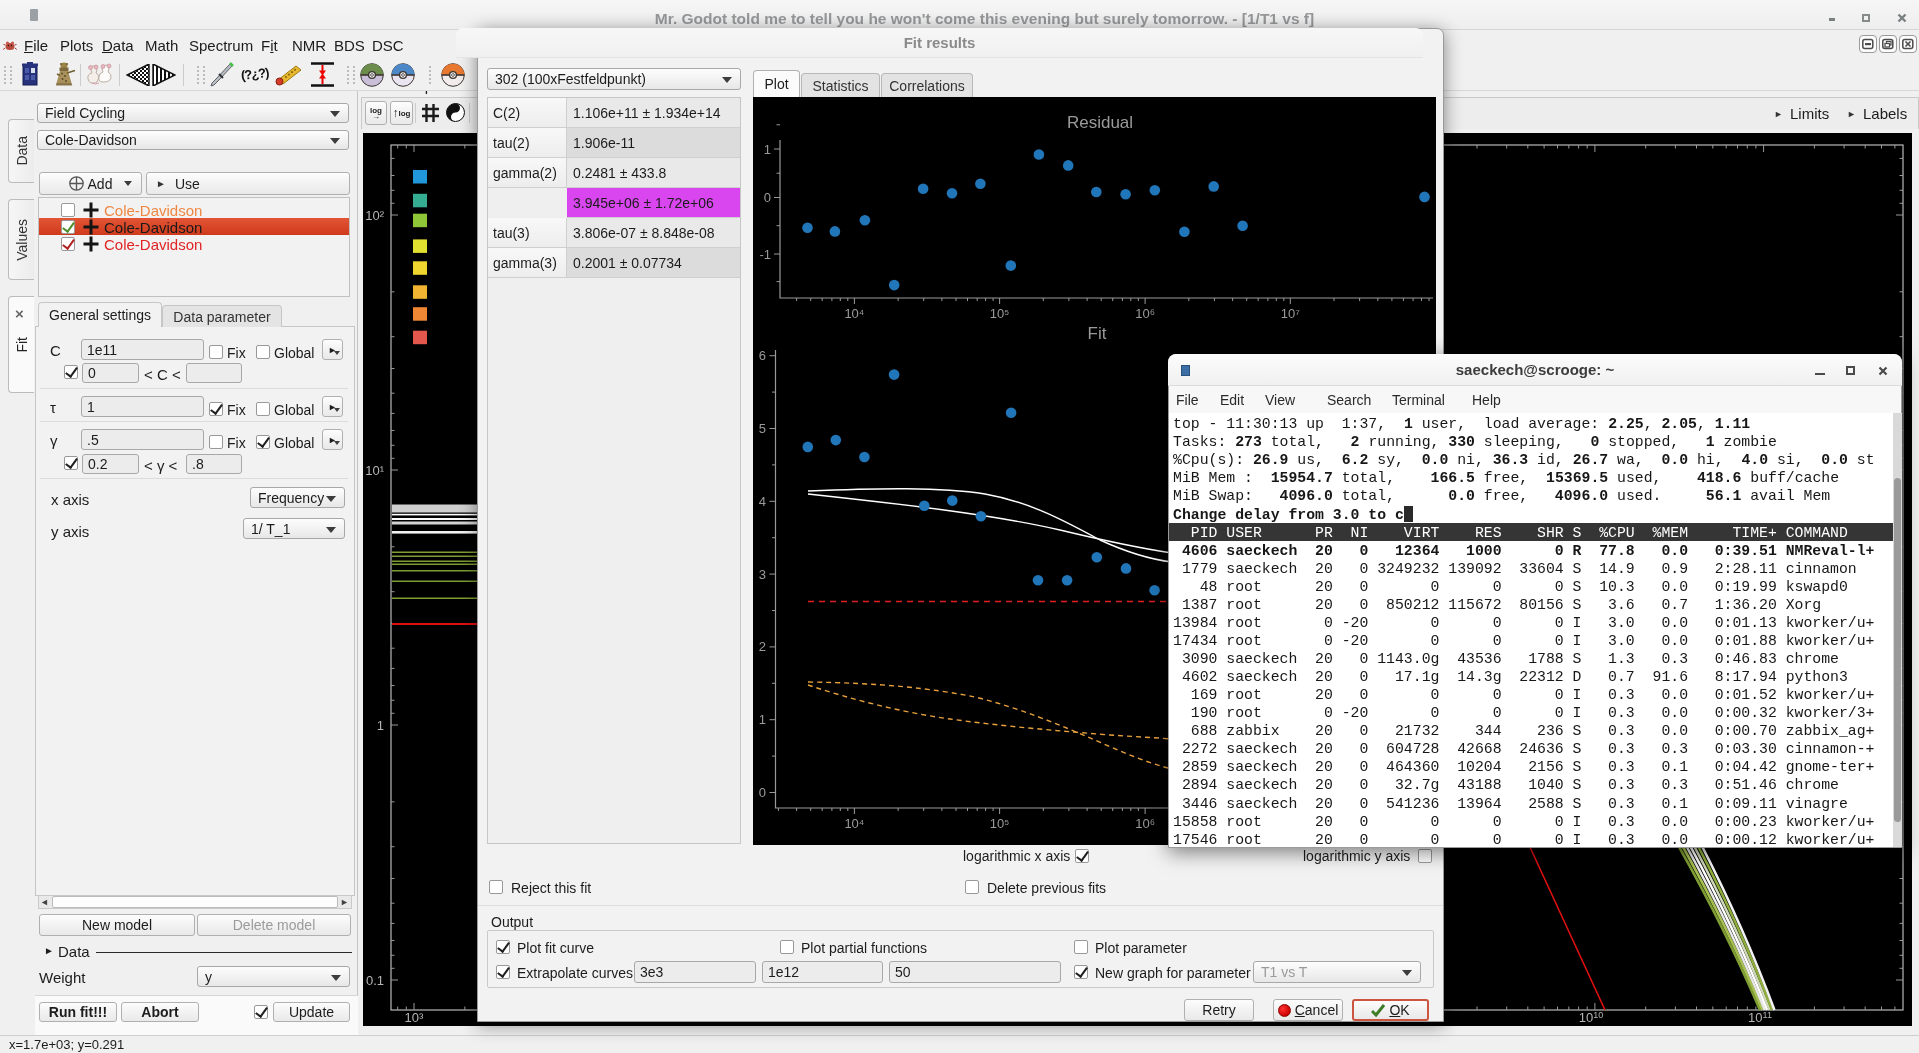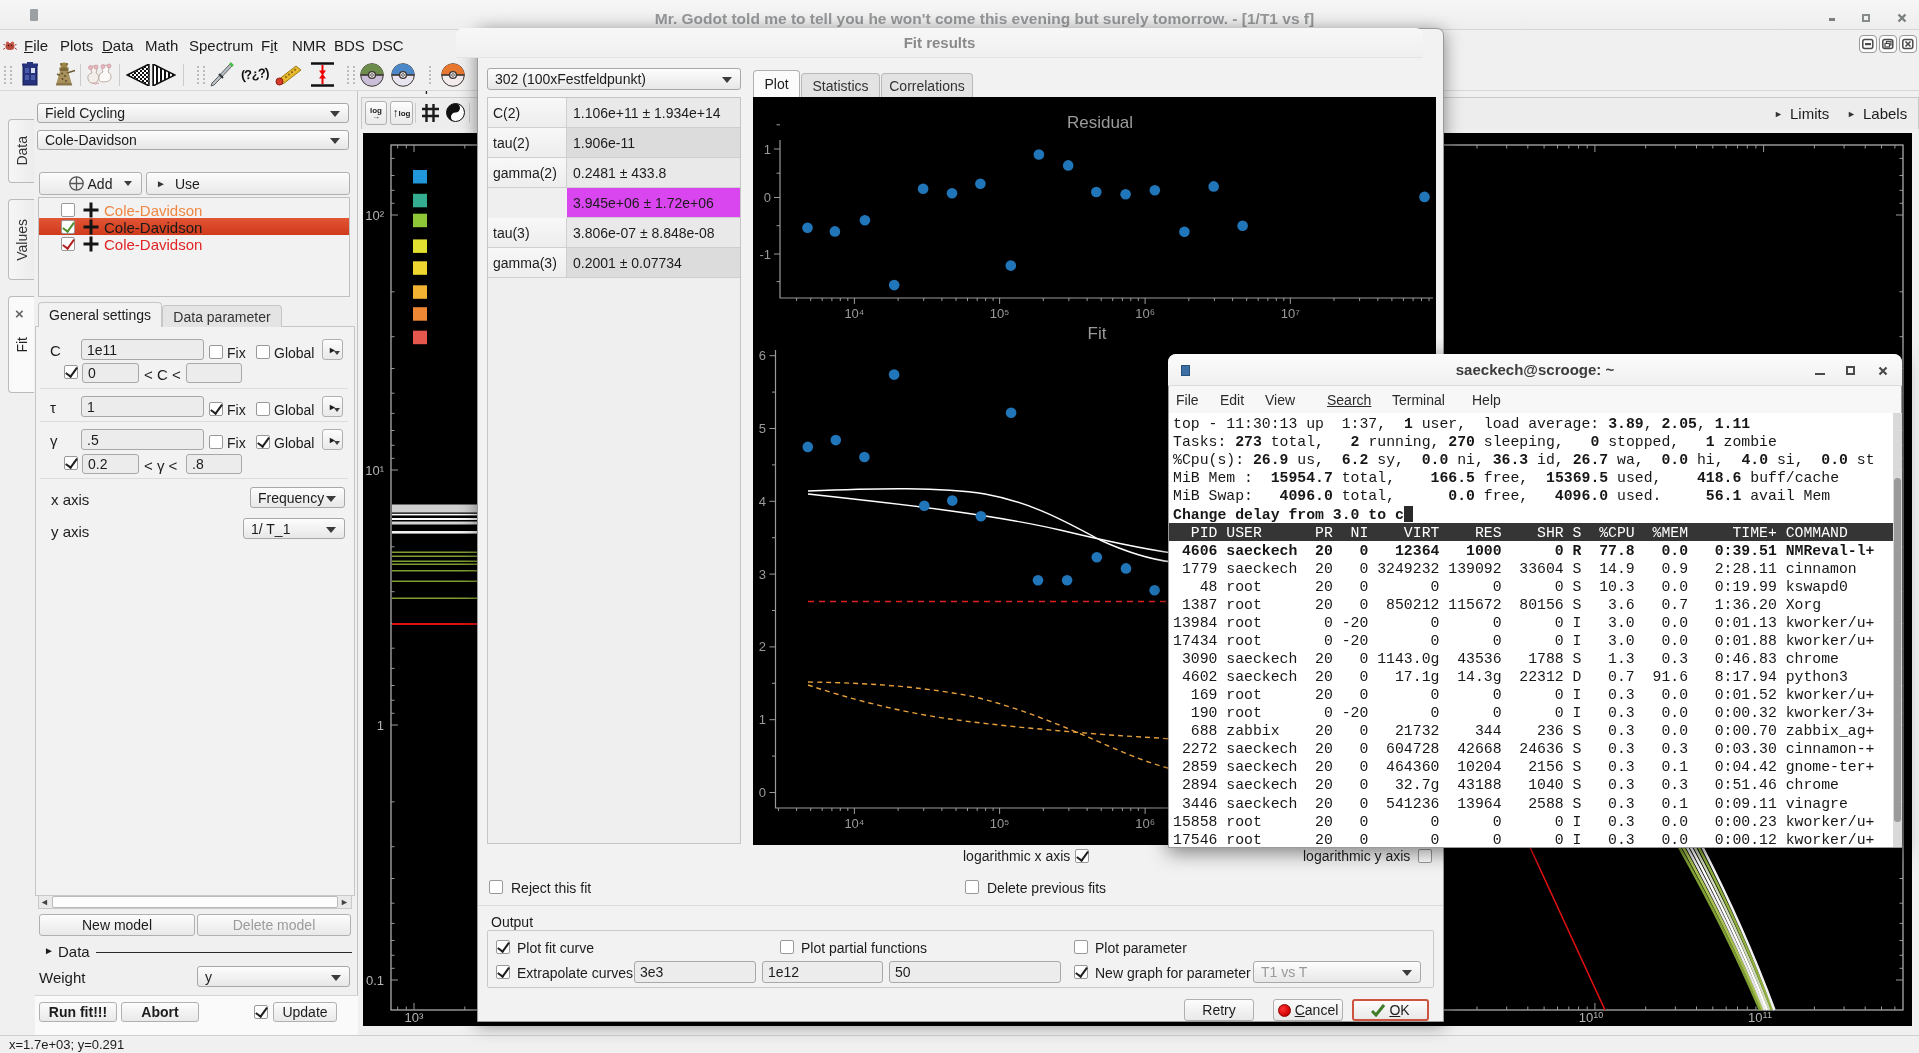--- a/index.html
+++ b/index.html
@@ -283,21 +283,21 @@
 <div class="btn" style="left:197px;top:914px;width:154px;height:22px;color:#9b9b9b;">Delete model</div>
 <div class="lbl" style="left:44px;top:945px;font-size:10px;">►</div>
 <div class="lbl" style="left:58px;top:943px;font-size:15px;">Data</div>
 <div class="abs" style="left:96px;top:952px;width:256px;height:1px;background:#2a2a2a;"></div>
 <div class="lbl" style="left:39px;top:969px;font-size:15px;">Weight</div>
 <div class="combo" style="left:197px;top:966px;width:153px;height:21px;color:#1c1c1c;font-size:14px;">y</div>
 <div class="abs" style="left:35px;top:995px;width:323px;height:40px;background:#fafafa;border-top:1px solid #d5d5d5;"></div>
 <div class="btn" style="left:39px;top:1002px;width:78px;height:20px;font-weight:bold;">Run fit!!!</div>
 <div class="btn" style="left:121px;top:1002px;width:78px;height:20px;font-weight:bold;">Abort</div>
 <div class="cb ck" style="left:254px;top:1005px;"></div>
-<div class="btn" style="left:273px;top:1002px;width:64px;height:20px;">Update</div>
+<div class="btn" style="left:273px;top:1002px;width:77px;height:20px;">Update</div>
 <div class="abs" style="left:363px;top:133px;width:1549px;height:893px;background:#000;"></div>
 <svg class="abs" style="left:363px;top:133px;" width="1549" height="893">
 <rect x="0" y="0" width="1549" height="893" fill="#000"></rect>
 <rect x="28" y="12" width="1512" height="865" fill="none" stroke="#b9b9b9" stroke-width="1.2"></rect>
 <path d="M28,25.4 h3.5 M1540,25.4 h-3.5 M28,42.5 h3.5 M1540,42.5 h-3.5 M28,57.3 h3.5 M1540,57.3 h-3.5 M28,70.3 h3.5 M1540,70.3 h-3.5 M28,82 h7 M1540,82 h-7 M28,158.8 h3.5 M1540,158.8 h-3.5 M28,203.7 h3.5 M1540,203.7 h-3.5 M28,235.5 h3.5 M1540,235.5 h-3.5 M28,260.2 h3.5 M1540,260.2 h-3.5 M28,280.4 h3.5 M1540,280.4 h-3.5 M28,297.5 h3.5 M1540,297.5 h-3.5 M28,312.3 h3.5 M1540,312.3 h-3.5 M28,325.3 h3.5 M1540,325.3 h-3.5 M28,337 h7 M1540,337 h-7 M28,413.8 h3.5 M1540,413.8 h-3.5 M28,458.7 h3.5 M1540,458.7 h-3.5 M28,490.5 h3.5 M1540,490.5 h-3.5 M28,515.2 h3.5 M1540,515.2 h-3.5 M28,535.4 h3.5 M1540,535.4 h-3.5 M28,552.5 h3.5 M1540,552.5 h-3.5 M28,567.3 h3.5 M1540,567.3 h-3.5 M28,580.3 h3.5 M1540,580.3 h-3.5 M28,592 h7 M1540,592 h-7 M28,668.8 h3.5 M1540,668.8 h-3.5 M28,713.7 h3.5 M1540,713.7 h-3.5 M28,745.5 h3.5 M1540,745.5 h-3.5 M28,770.2 h3.5 M1540,770.2 h-3.5 M28,790.4 h3.5 M1540,790.4 h-3.5 M28,807.5 h3.5 M1540,807.5 h-3.5 M28,822.3 h3.5 M1540,822.3 h-3.5 M28,835.3 h3.5 M1540,835.3 h-3.5 M28,847 h7 M1540,847 h-7 M34.7,12 v3.5 M34.7,877 v-3.5 M43.3,12 v3.5 M43.3,877 v-3.5 M51,12 v7 M51,877 v-7 M101.8,12 v3.5 M101.8,877 v-3.5 M131.5,12 v3.5 M131.5,877 v-3.5 M152.6,12 v3.5 M152.6,877 v-3.5 M168.9,12 v3.5 M168.9,877 v-3.5 M182.3,12 v3.5 M182.3,877 v-3.5 M193.6,12 v3.5 M193.6,877 v-3.5 M203.4,12 v3.5 M203.4,877 v-3.5 M212,12 v3.5 M212,877 v-3.5 M219.7,12 v7 M219.7,877 v-7 M270.5,12 v3.5 M270.5,877 v-3.5 M300.2,12 v3.5 M300.2,877 v-3.5 M321.3,12 v3.5 M321.3,877 v-3.5 M337.6,12 v3.5 M337.6,877 v-3.5 M351,12 v3.5 M351,877 v-3.5 M362.3,12 v3.5 M362.3,877 v-3.5 M372.1,12 v3.5 M372.1,877 v-3.5 M380.7,12 v3.5 M380.7,877 v-3.5 M388.4,12 v7 M388.4,877 v-7 M439.2,12 v3.5 M439.2,877 v-3.5 M468.9,12 v3.5 M468.9,877 v-3.5 M490,12 v3.5 M490,877 v-3.5 M506.3,12 v3.5 M506.3,877 v-3.5 M519.7,12 v3.5 M519.7,877 v-3.5 M531,12 v3.5 M531,877 v-3.5 M540.8,12 v3.5 M540.8,877 v-3.5 M549.4,12 v3.5 M549.4,877 v-3.5 M557.1,12 v7 M557.1,877 v-7 M607.9,12 v3.5 M607.9,877 v-3.5 M637.6,12 v3.5 M637.6,877 v-3.5 M658.7,12 v3.5 M658.7,877 v-3.5 M675,12 v3.5 M675,877 v-3.5 M688.4,12 v3.5 M688.4,877 v-3.5 M699.7,12 v3.5 M699.7,877 v-3.5 M709.5,12 v3.5 M709.5,877 v-3.5 M718.1,12 v3.5 M718.1,877 v-3.5 M725.8,12 v7 M725.8,877 v-7 M776.6,12 v3.5 M776.6,877 v-3.5 M806.3,12 v3.5 M806.3,877 v-3.5 M827.4,12 v3.5 M827.4,877 v-3.5 M843.7,12 v3.5 M843.7,877 v-3.5 M857.1,12 v3.5 M857.1,877 v-3.5 M868.4,12 v3.5 M868.4,877 v-3.5 M878.2,12 v3.5 M878.2,877 v-3.5 M886.8,12 v3.5 M886.8,877 v-3.5 M894.5,12 v7 M894.5,877 v-7 M945.3,12 v3.5 M945.3,877 v-3.5 M975,12 v3.5 M975,877 v-3.5 M996.1,12 v3.5 M996.1,877 v-3.5 M1012.4,12 v3.5 M1012.4,877 v-3.5 M1025.8,12 v3.5 M1025.8,877 v-3.5 M1037.1,12 v3.5 M1037.1,877 v-3.5 M1046.9,12 v3.5 M1046.9,877 v-3.5 M1055.5,12 v3.5 M1055.5,877 v-3.5 M1063.2,12 v7 M1063.2,877 v-7 M1114,12 v3.5 M1114,877 v-3.5 M1143.7,12 v3.5 M1143.7,877 v-3.5 M1164.8,12 v3.5 M1164.8,877 v-3.5 M1181.1,12 v3.5 M1181.1,877 v-3.5 M1194.5,12 v3.5 M1194.5,877 v-3.5 M1205.8,12 v3.5 M1205.8,877 v-3.5 M1215.6,12 v3.5 M1215.6,877 v-3.5 M1224.2,12 v3.5 M1224.2,877 v-3.5 M1231.9,12 v7 M1231.9,877 v-7 M1282.7,12 v3.5 M1282.7,877 v-3.5 M1312.4,12 v3.5 M1312.4,877 v-3.5 M1333.5,12 v3.5 M1333.5,877 v-3.5 M1349.8,12 v3.5 M1349.8,877 v-3.5 M1363.2,12 v3.5 M1363.2,877 v-3.5 M1374.5,12 v3.5 M1374.5,877 v-3.5 M1384.3,12 v3.5 M1384.3,877 v-3.5 M1392.9,12 v3.5 M1392.9,877 v-3.5 M1400.6,12 v7 M1400.6,877 v-7 M1451.4,12 v3.5 M1451.4,877 v-3.5 M1481.1,12 v3.5 M1481.1,877 v-3.5 M1502.2,12 v3.5 M1502.2,877 v-3.5 M1518.5,12 v3.5 M1518.5,877 v-3.5 M1531.9,12 v3.5 M1531.9,877 v-3.5" stroke="#999" stroke-width="1"></path>
 <text x="21" y="87" text-anchor="end" font-size="13" fill="#b4b4b4">10²</text>
 <text x="21" y="342" text-anchor="end" font-size="13" fill="#b4b4b4">10¹</text>
 <text x="21" y="597" text-anchor="end" font-size="13" fill="#b4b4b4">1</text>
 <text x="21" y="852" text-anchor="end" font-size="13" fill="#b4b4b4">0.1</text>
 <text x="51" y="889" text-anchor="middle" font-size="13" fill="#b4b4b4">10³</text>
@@ -449,27 +449,27 @@
 <div class="abs" style="left:1181px;top:365px;width:9px;height:11px;background:#3a6ea5;border:1px solid #28527c;"></div>
 <div class="abs" style="left:1815px;top:373px;width:10px;height:2px;background:#4a4a4a;"></div>
 <div class="abs" style="left:1846px;top:366px;width:9px;height:9px;border:2px solid #4a4a4a;"></div>
 <svg class="abs" style="left:1878px;top:366px;" width="10" height="10">
     <path d="M1.5,1.5 L8.5,8.5 M8.5,1.5 L1.5,8.5" stroke="#4a4a4a" stroke-width="2.2"></path>
   </svg>
 <div class="abs" style="left:1169px;top:386px;width:732px;height:27px;background:#f7f7f7;"></div>
 <div class="lbl" style="left:1176px;top:392px;font-size:14px;color:#2a2a2a;">File</div>
 <div class="lbl" style="left:1220px;top:392px;font-size:14px;color:#2a2a2a;">Edit</div>
 <div class="lbl" style="left:1265px;top:392px;font-size:14px;color:#2a2a2a;">View</div>
-<div class="lbl" style="left:1327px;top:392px;font-size:14px;color:#2a2a2a;text-decoration:underline;">Search</div>
+<div class="lbl" style="left:1327px;top:392px;font-size:14px;color:#2a2a2a;">Search</div>
 <div class="lbl" style="left:1392px;top:392px;font-size:14px;color:#2a2a2a;">Terminal</div>
 <div class="lbl" style="left:1472px;top:392px;font-size:14px;color:#2a2a2a;">Help</div>
 <div class="abs" style="left:1169px;top:413px;width:732px;height:434px;background:#ffffff;"></div>
 <div class="abs" style="left:1169px;top:523.2px;width:732px;height:18.2px;background:#353535;"></div>
-<pre class="abs" style="left:1173px;top:415.2px;font-family:'Liberation Mono',monospace;font-size:14.8px;line-height:18.07px;color:#171717;">top - 11:30:13 up  1:37,  <b>1</b> user,  load average: <b>3.89</b>, <b>2.05</b>, <b>1.11</b>
-Tasks: <b>273</b> total,   <b>2</b> running, <b>270</b> sleeping,   <b>0</b> stopped,   <b>1</b> zombie
+<pre class="abs" style="left:1173px;top:415.2px;font-family:'Liberation Mono',monospace;font-size:14.8px;line-height:18.07px;color:#171717;">top - 11:30:13 up  1:37,  <b>1</b> user,  load average: <b>2.25</b>, <b>2.05</b>, <b>1.11</b>
+Tasks: <b>273</b> total,   <b>2</b> running, <b>330</b> sleeping,   <b>0</b> stopped,   <b>1</b> zombie
 %Cpu(s): <b>26.9</b> us,  <b>6.2</b> sy,  <b>0.0</b> ni, <b>36.3</b> id, <b>26.7</b> wa,  <b>0.0</b> hi,  <b>4.0</b> si,  <b>0.0</b> st
 MiB Mem :  <b>15954.7</b> total,    <b>166.5</b> free,  <b>15369.5</b> used,    <b>418.6</b> buff/cache
 MiB Swap:   <b>4096.0</b> total,      <b>0.0</b> free,   <b>4096.0</b> used.     <b>56.1</b> avail Mem
 <b>Change delay from 3.0 to c</b><span style="display:inline-block;width:9px;height:16px;background:#2a2a2a;vertical-align:-3px;"></span>
 <span style="color:#fff;">  PID USER      PR  NI    VIRT    RES    SHR S  %CPU  %MEM     TIME+ COMMAND</span>
 <b> 4606 saeckech  20   0   12364   1000      0 R  77.8   0.0   0:39.51 NMReval-l+</b>
  1779 saeckech  20   0 3249232 139092  33604 S  14.9   0.9   2:28.11 cinnamon
    48 root      20   0       0      0      0 S  10.3   0.0   0:19.99 kswapd0
  1387 root      20   0  850212 115672  80156 S   3.6   0.7   1:36.20 Xorg
 13984 root       0 -20       0      0      0 I   3.0   0.0   0:01.13 kworker/u+

